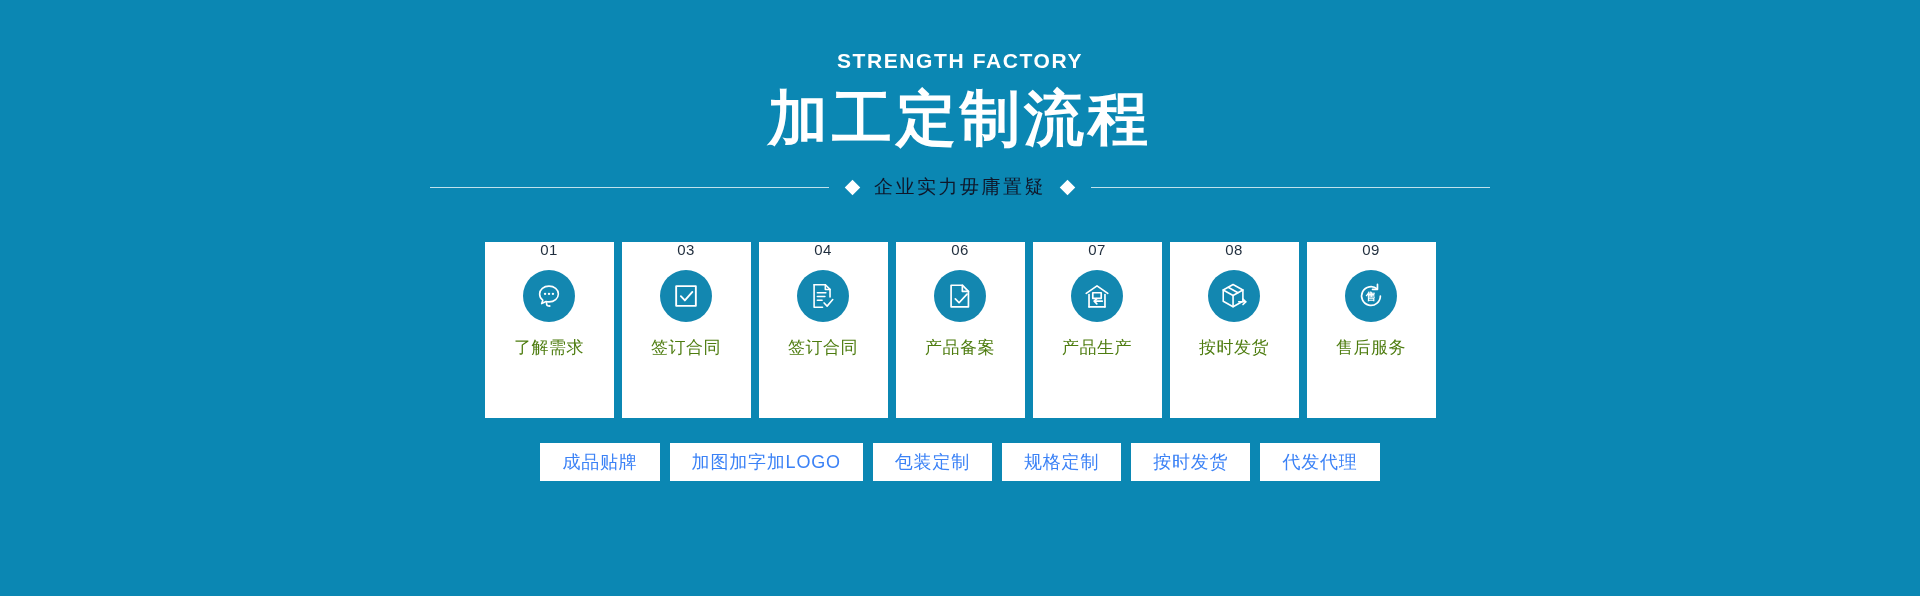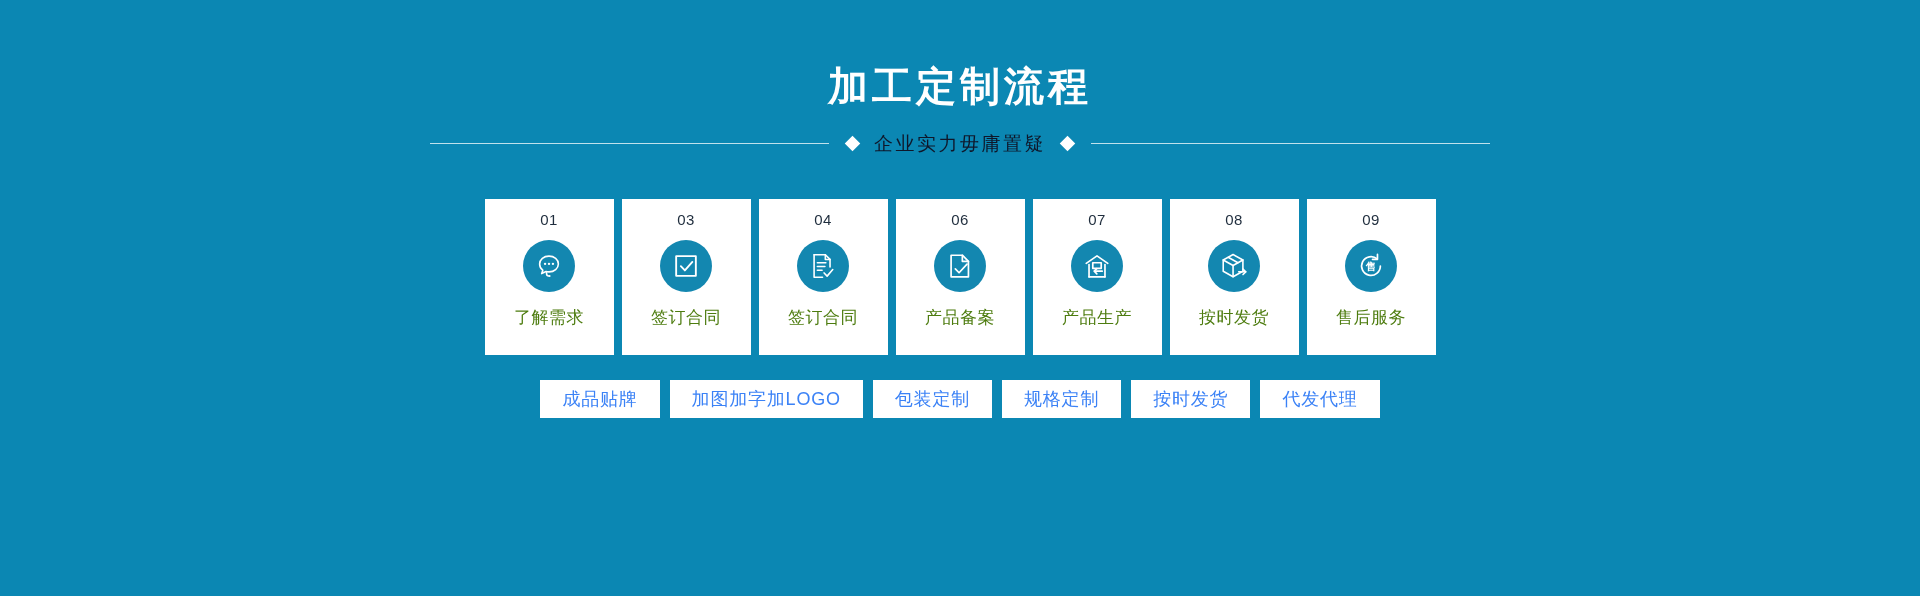--- a/index.html
+++ b/index.html
@@ -38,21 +38,21 @@
   .eyebrow {
     color: #ffffff;
     font-size: 21px;
     font-weight: bold;
     letter-spacing: 1.6px;
     line-height: 1;
   }
 
   .main-title {
     color: #ffffff;
-    font-size: 40px;
+    font-size: 60px;
     font-weight: bold;
     letter-spacing: 4px;
     line-height: 1.12;
     margin-top: 14px;
   }
 
   .subtitle-row {
     display: flex;
     align-items: center;
     justify-content: center;
@@ -87,26 +87,25 @@
 
   
   .steps-row {
     display: flex;
     gap: 8px;
     margin-top: 42px;
   }
 
   .step-card {
     width: 129px;
-    height: 156px;
+    height: 176px;
     background: #ffffff;
     display: flex;
     flex-direction: column;
     align-items: center;
-    padding-top: 13px;
   }
 
   .step-num {
     color: #1f2d3d;
     font-size: 15px;
     letter-spacing: 0.5px;
     line-height: 1;
   }
 
   .icon-circle {
@@ -159,20 +158,21 @@
     font-weight: bold;
     fill: #ffffff;
   }
 </style>
 </head>
 <body>
 
 <div class="banner">
 
   <div class="header">
+    <div class="eyebrow">STRENGTH FACTORY</div>
     <div class="main-title">加工定制流程</div>
 
     <div class="subtitle-row">
       <div class="rule"></div>
       <div class="diamond diamond-left"></div>
       <div class="subtitle-text">企业实力毋庸置疑</div>
       <div class="diamond diamond-right"></div>
       <div class="rule"></div>
     </div>
   </div>

